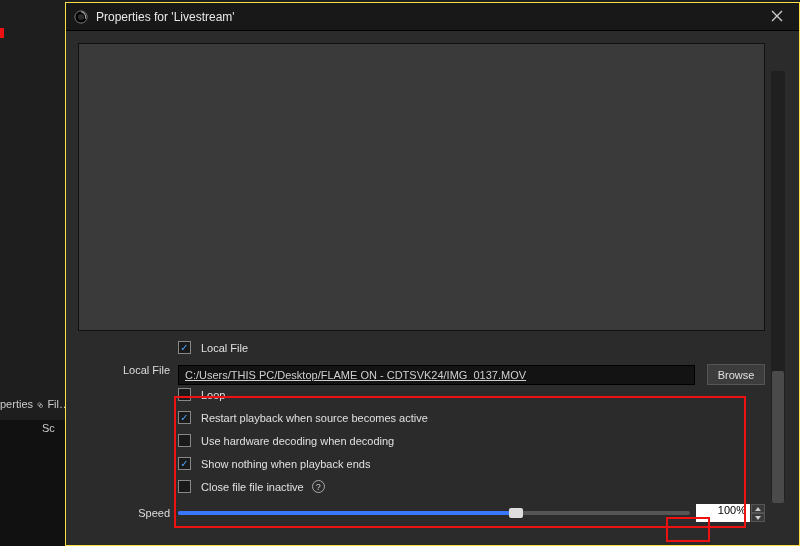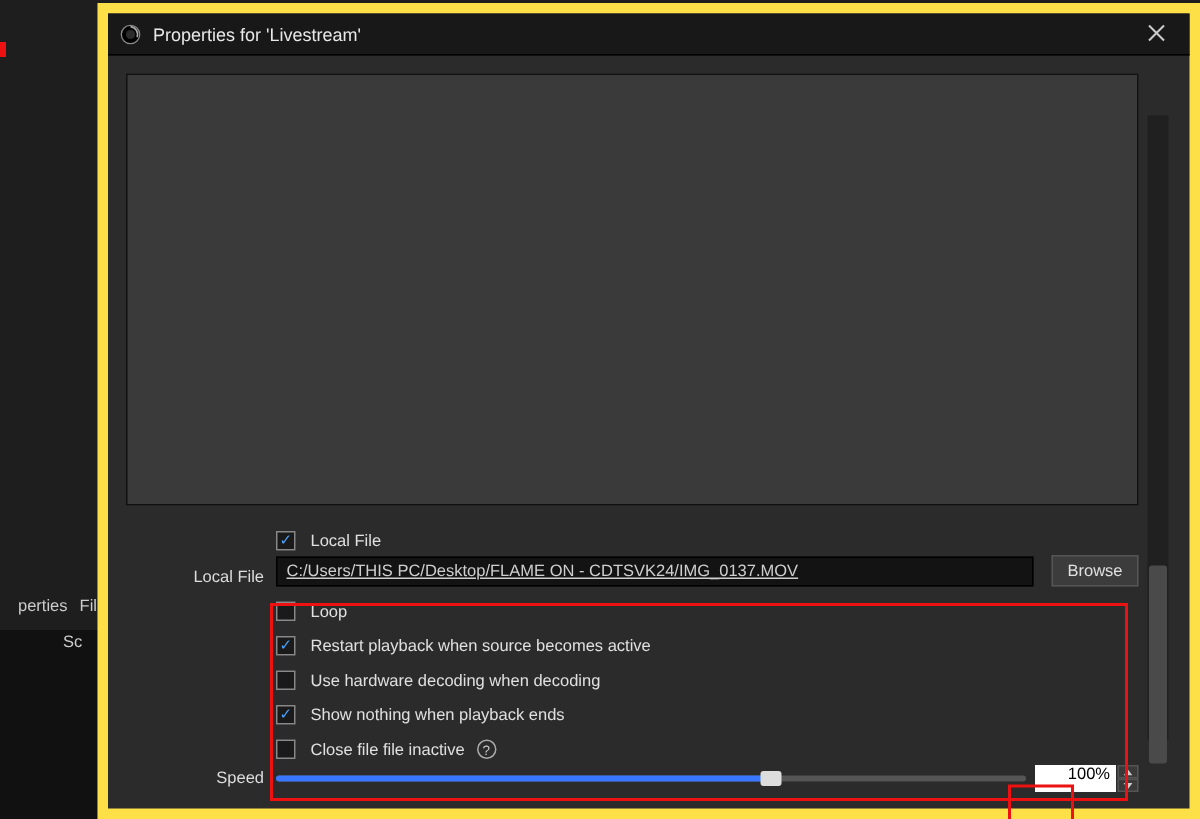--- a/index.html
+++ b/index.html
@@ -4,50 +4,50 @@
 <style>
   * { box-sizing: border-box; margin: 0; padding: 0; font-family: "Segoe UI", Arial, sans-serif; }
   html, body { width: 800px; height: 546px; overflow: hidden; }
   body { background: #111; color: #ddd; font-size: 12px; position: relative; }
 
   .bg-app { position: absolute; inset: 0; background: #1e1e1e; }
   .bg-lower { position: absolute; left:0; right:0; top:420px; bottom:0; background:#111; }
 
   .bg-panel {
     position: absolute; left: 0; top: 386px; width: 70px; height: 36px;
-    display:flex; align-items:center; gap:4px; padding-left:12px;
+    display:flex; align-items:center; gap:4px; padding-left:0;
     color:#ccc; font-size:11px;
   }
   .bg-panel .ico { width:12px; height:12px; display:inline-block; }
   .bg-sc { position:absolute; left:42px; top:422px; font-size:11px; color:#ccc; }
 
   .modal {
     position: absolute; left: 65px; top: 2px; width: 735px; height: 544px;
-    background: #2b2b2b; border: 7px solid #fde047;
+    background: #2b2b2b; border: 1px solid #fde047;
     display: flex; flex-direction: column;
   }
 
   .titlebar {
     height: 28px; background: #181818;
     display: flex; align-items: center; padding: 0 8px;
     border-bottom: 1px solid #000;
   }
   .titlebar .logo { width:14px; height:14px; margin-right:8px; }
   .titlebar .title { flex:1; font-size:12px; color:#e8e8e8; }
   .titlebar .close { width:28px; text-align:center; color:#ccc; font-size:14px; cursor:pointer; }
 
   .body { flex:1; position:relative; padding: 12px 34px 0 12px; }
 
   .preview {
     width: 100%; height: 288px; background: #3a3a3a;
     border: 1px solid #111; margin-bottom: 10px;
   }
 
   .form { width:100%; }
-  .row { display:flex; align-items:flex-end; min-height:20px; margin-bottom:3px; }
+  .row { display:flex; align-items:flex-start; min-height:20px; margin-bottom:3px; }
   .lbl { width:100px; text-align:right; padding-right:8px; color:#ddd; font-size:11px; }
   .val { flex:1; display:flex; align-items:center; gap:4px; }
 
   .chk {
     width:13px; height:13px; border:1px solid #888; background:#1a1a1a;
     display:inline-flex; align-items:center; justify-content:center;
     margin-right:6px; cursor:pointer; flex-shrink:0;
   }
   .chk.checked::after {
     content:"✓"; color:#4aa3ff; font-size:10px; line-height:1;

